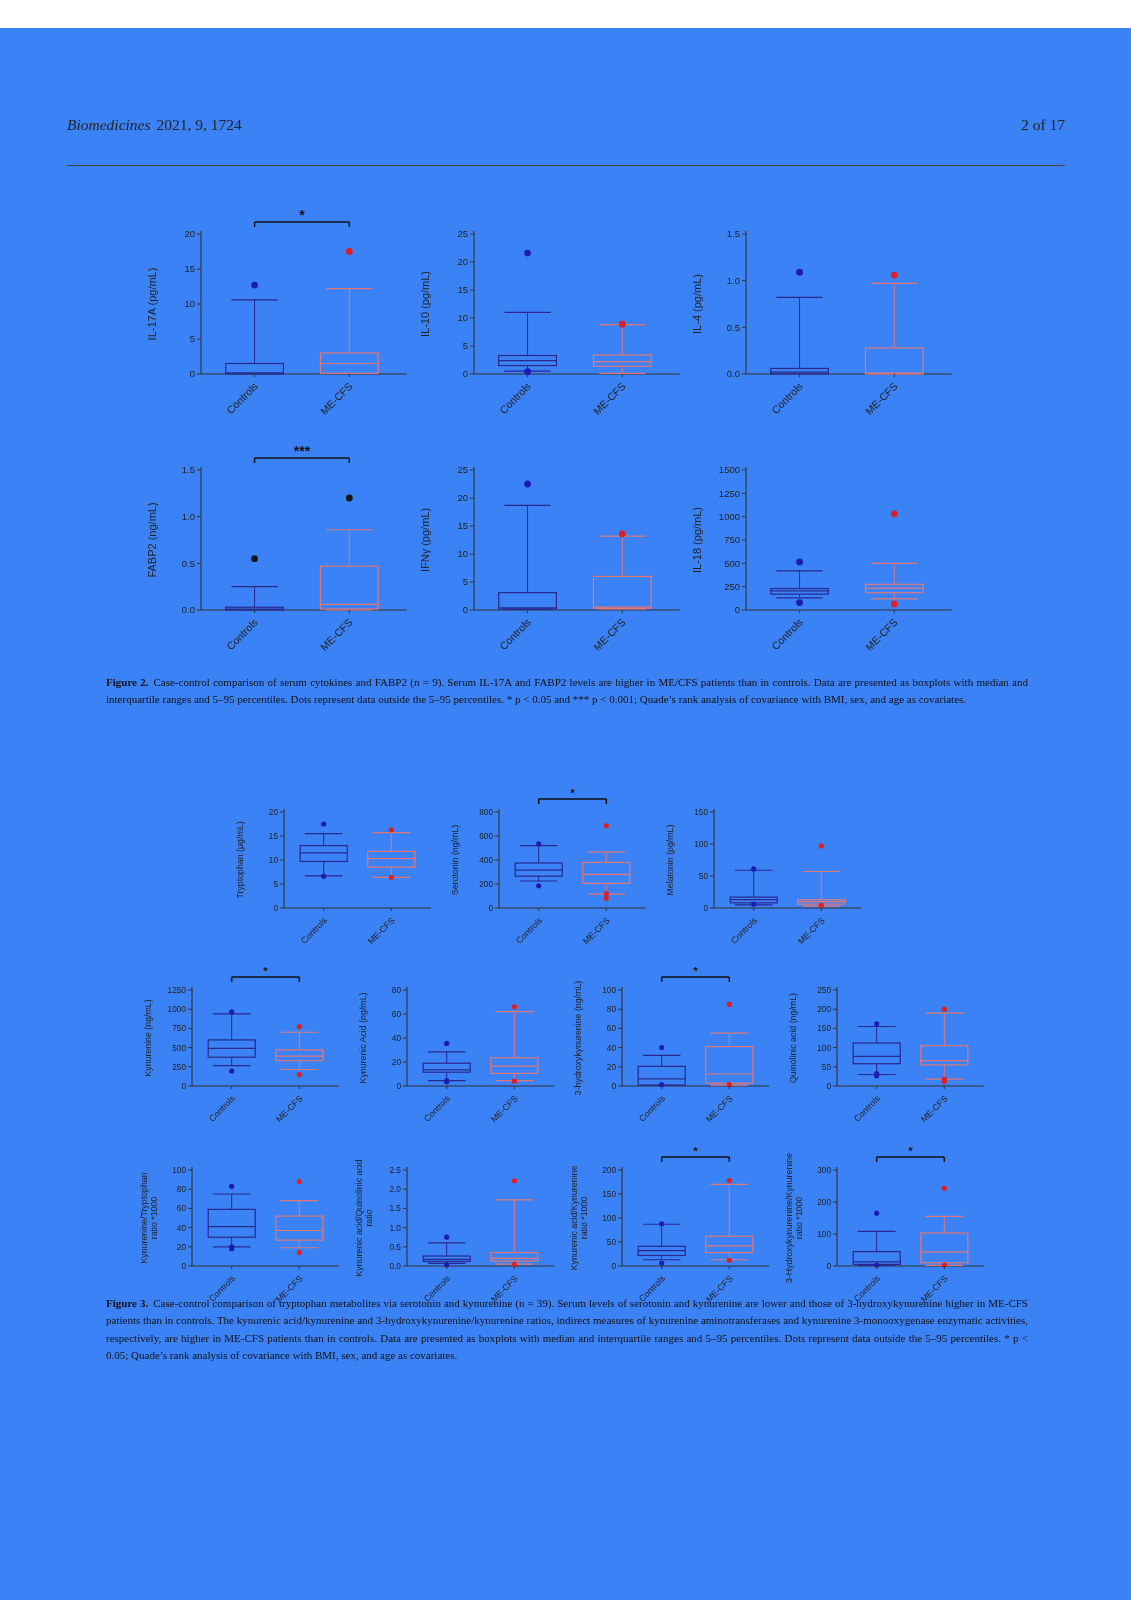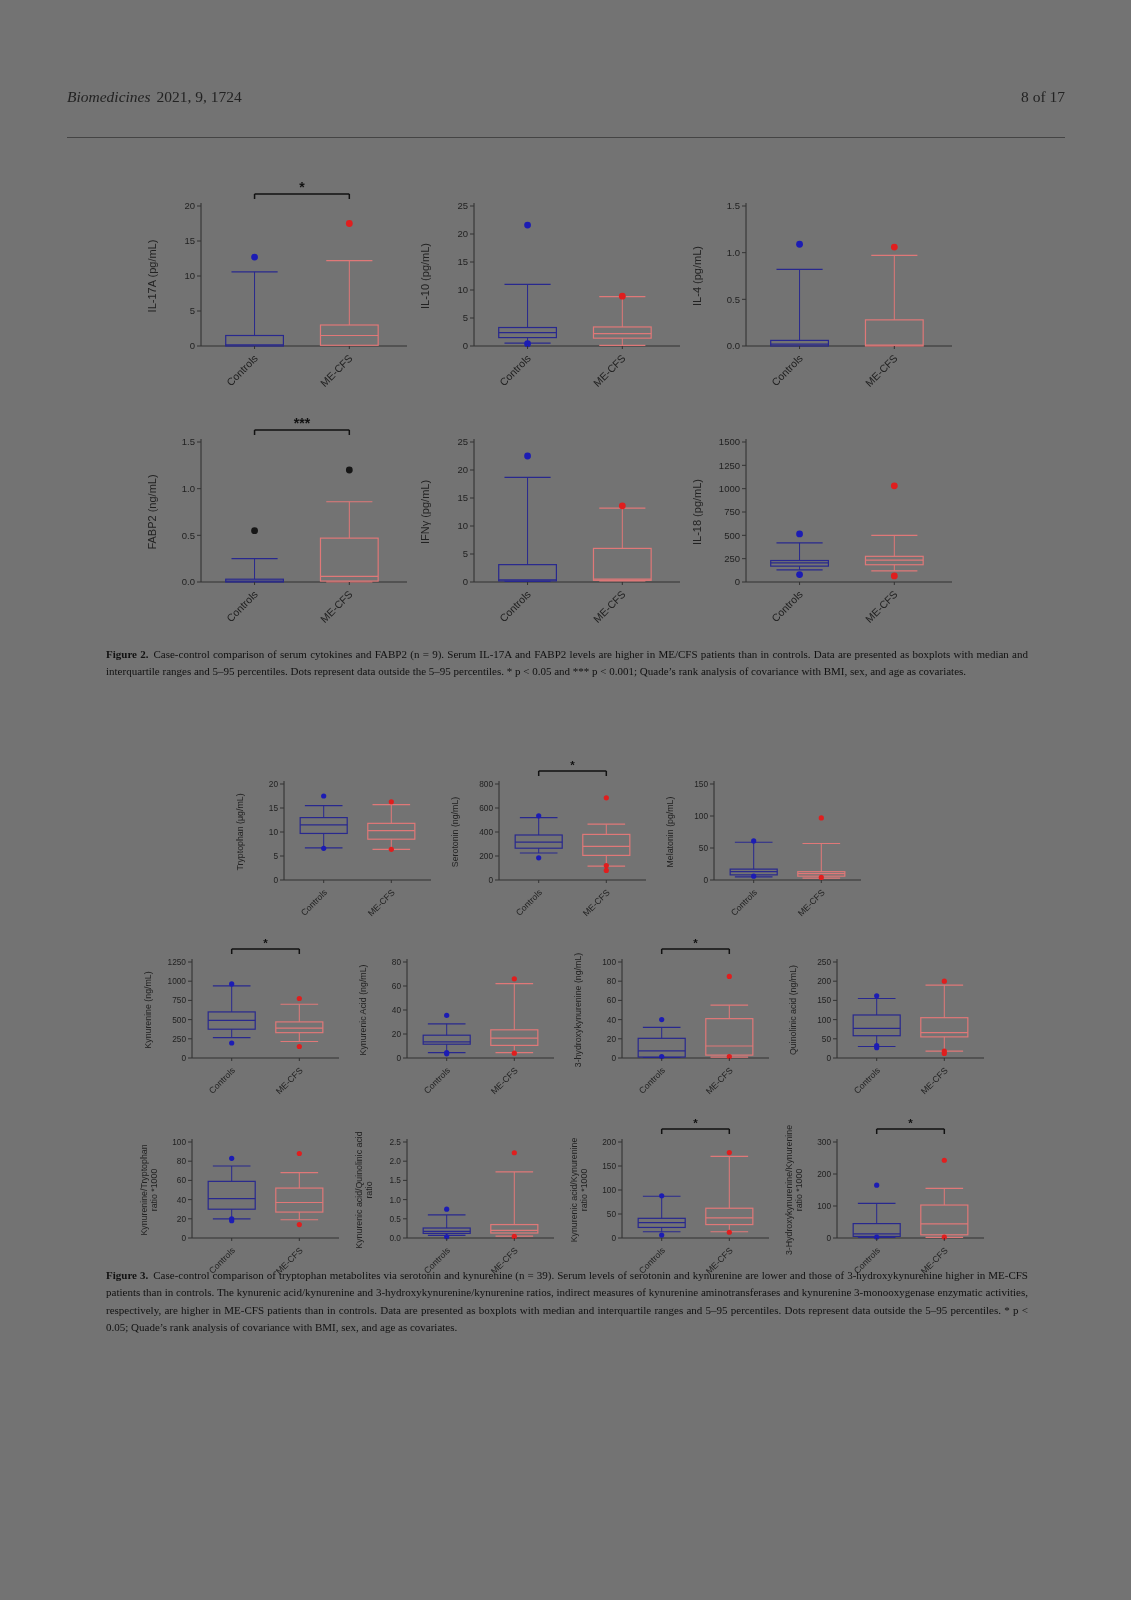--- a/index.html
+++ b/index.html
@@ -1,34 +1,34 @@
 <!DOCTYPE html>
 <html><head>
 <meta charset="utf-8">
 <style>
   html,body{margin:0;padding:0;background:#ffffff;}
   body{width:1131px;height:1600px;position:relative;font-family:"Liberation Serif",serif;color:#111;}
-  .page{position:absolute;inset:0;background:#737373;}
+  .page{position:absolute;inset:0;background:#3b82f6;margin-top:28px;}
   .pheader{position:absolute;left:67px;right:66px;top:88px;display:flex;justify-content:space-between;font-size:15.5px;color:#222;}
   .pheader .ital{font-style:italic;margin-right:6px;}
   .rule{position:absolute;left:67px;right:66px;top:137px;border-top:1.2px solid #444;height:0;}
   .caption{position:absolute;left:106px;width:922px;font-size:11px;line-height:1.57;text-align:justify;color:#111;margin:0;}
   .caption b{margin-right:5px;}
   .chart{position:absolute;}
 </style>
 </head>
 <body>
 
 <div class="page">
 
   <div class="pheader">
     <div>
       <span class="ital">Biomedicines</span><span>2021, 9, 1724</span>
     </div>
-    <div>8 of 17</div>
+    <div>2 of 17</div>
   </div>
   <div class="rule"></div>
 
   <div class="chart lg" style="left:143px;top:176px"><svg width="290" height="240" viewBox="0 0 290 240" font-family="Liberation Sans, DejaVu Sans, sans-serif">
         <line x1="58" y1="170" x2="264" y2="170" stroke="#333" stroke-width="1.1"></line>
         <line x1="58" y1="27" x2="58" y2="170" stroke="#333" stroke-width="1.1"></line>
         <line x1="54" y1="170" x2="58" y2="170" stroke="#333" stroke-width="1"></line>
         <text x="52" y="173.325" font-size="9.5" text-anchor="end" fill="#222">0</text>
         <line x1="54" y1="135" x2="58" y2="135" stroke="#333" stroke-width="1"></line>
         <text x="52" y="138.325" font-size="9.5" text-anchor="end" fill="#222">5</text>

